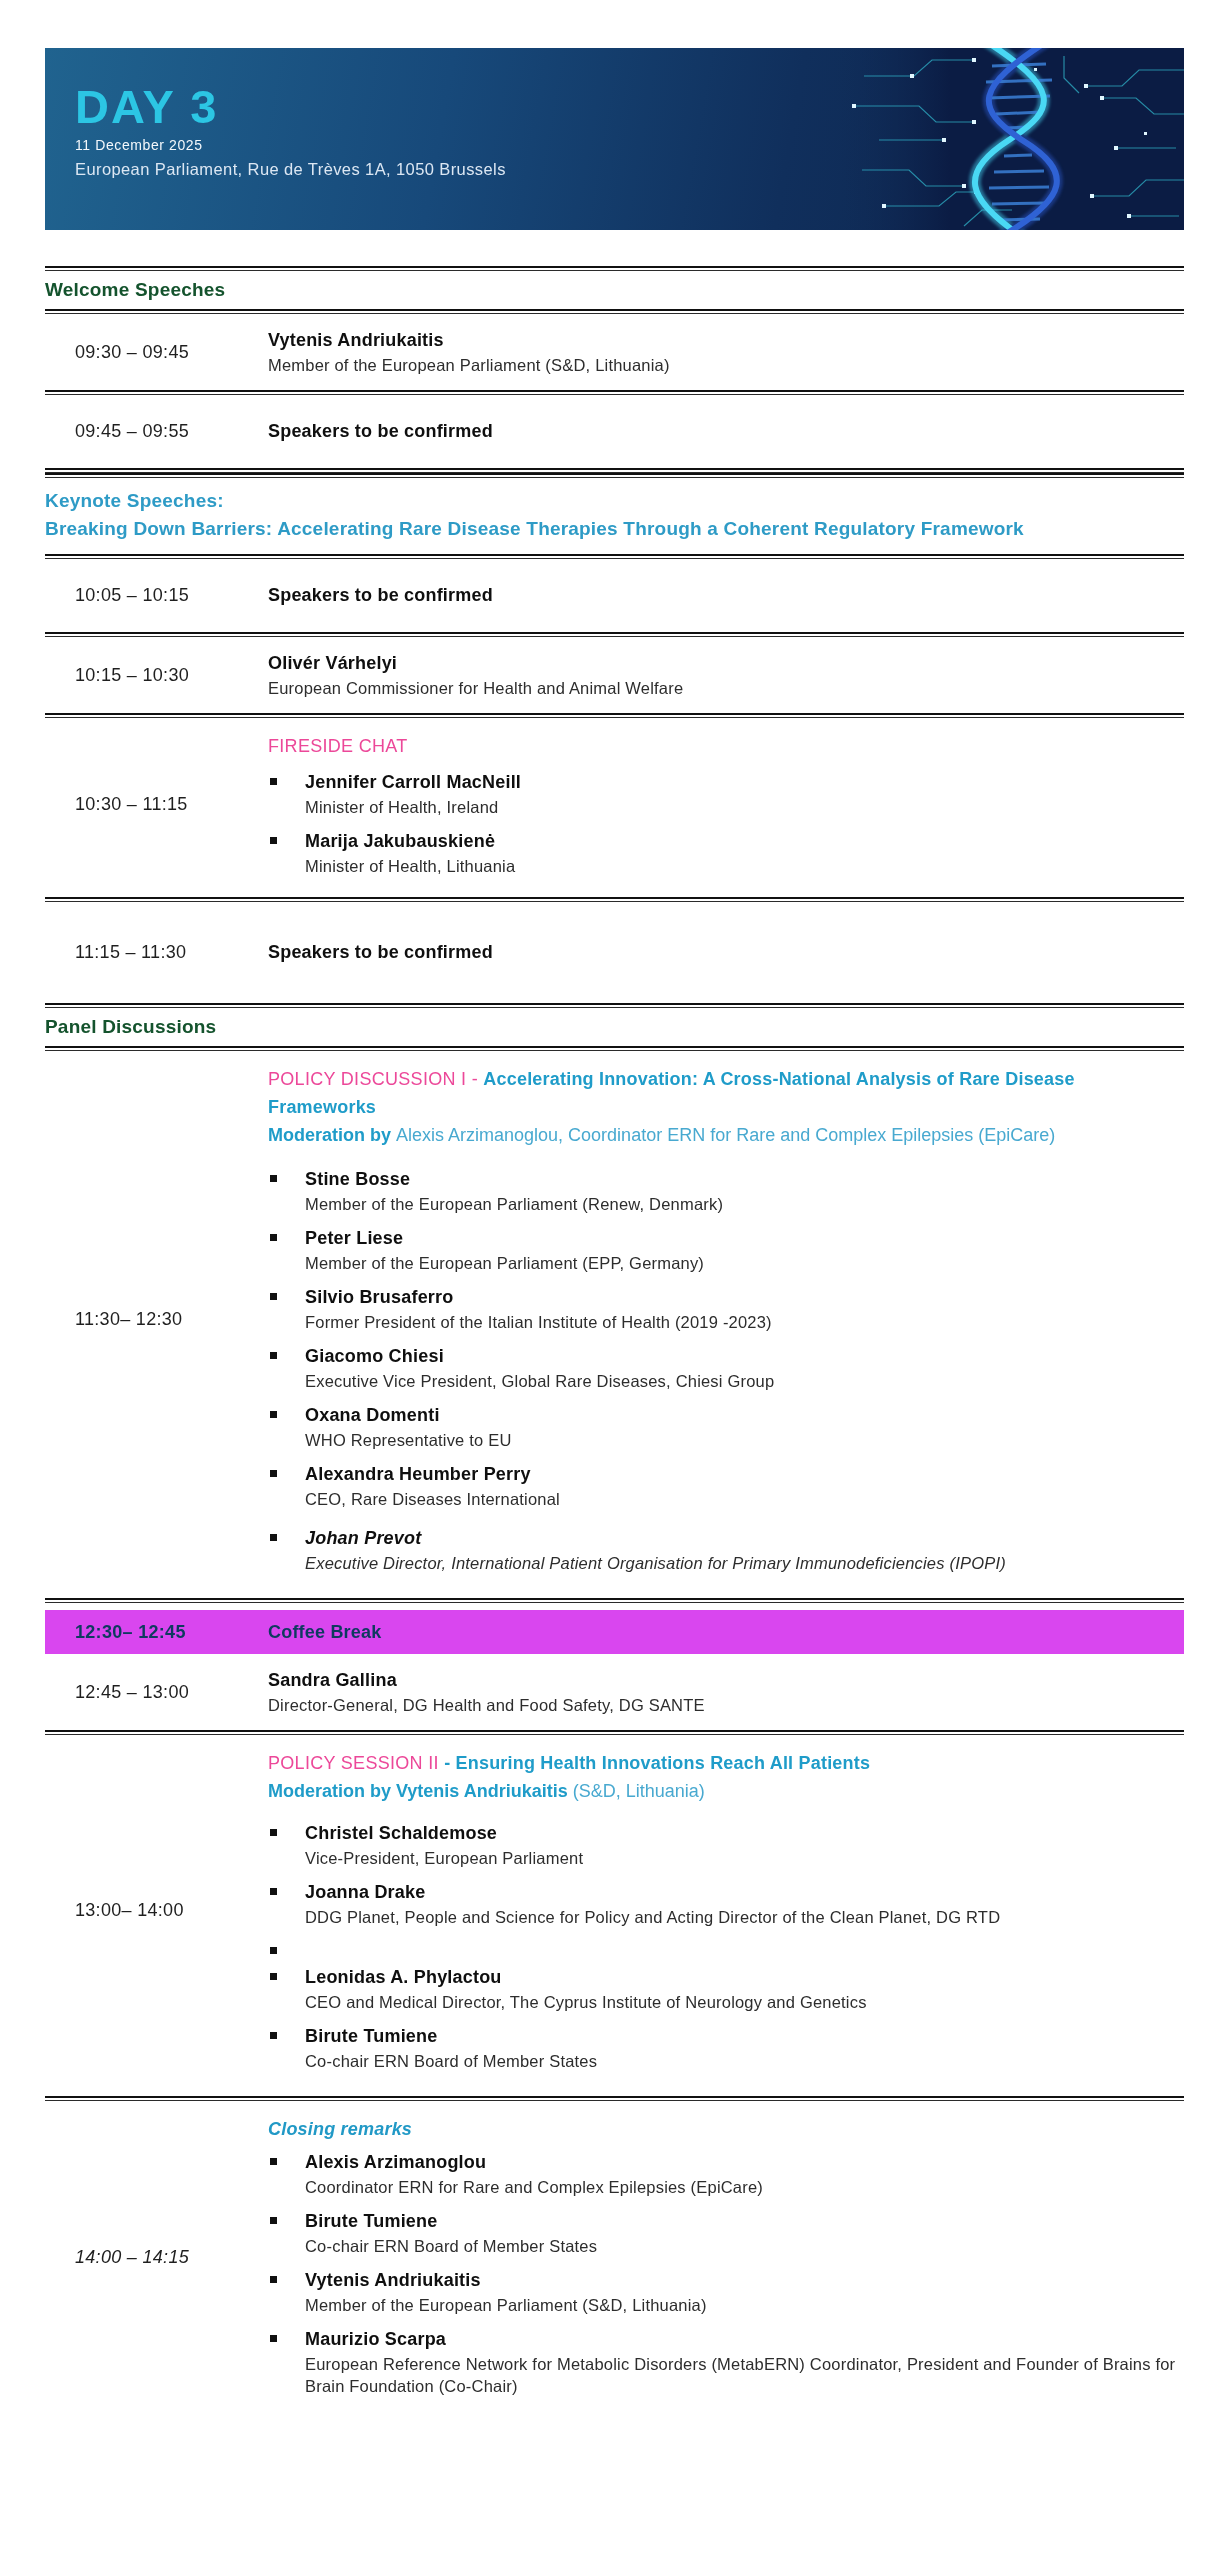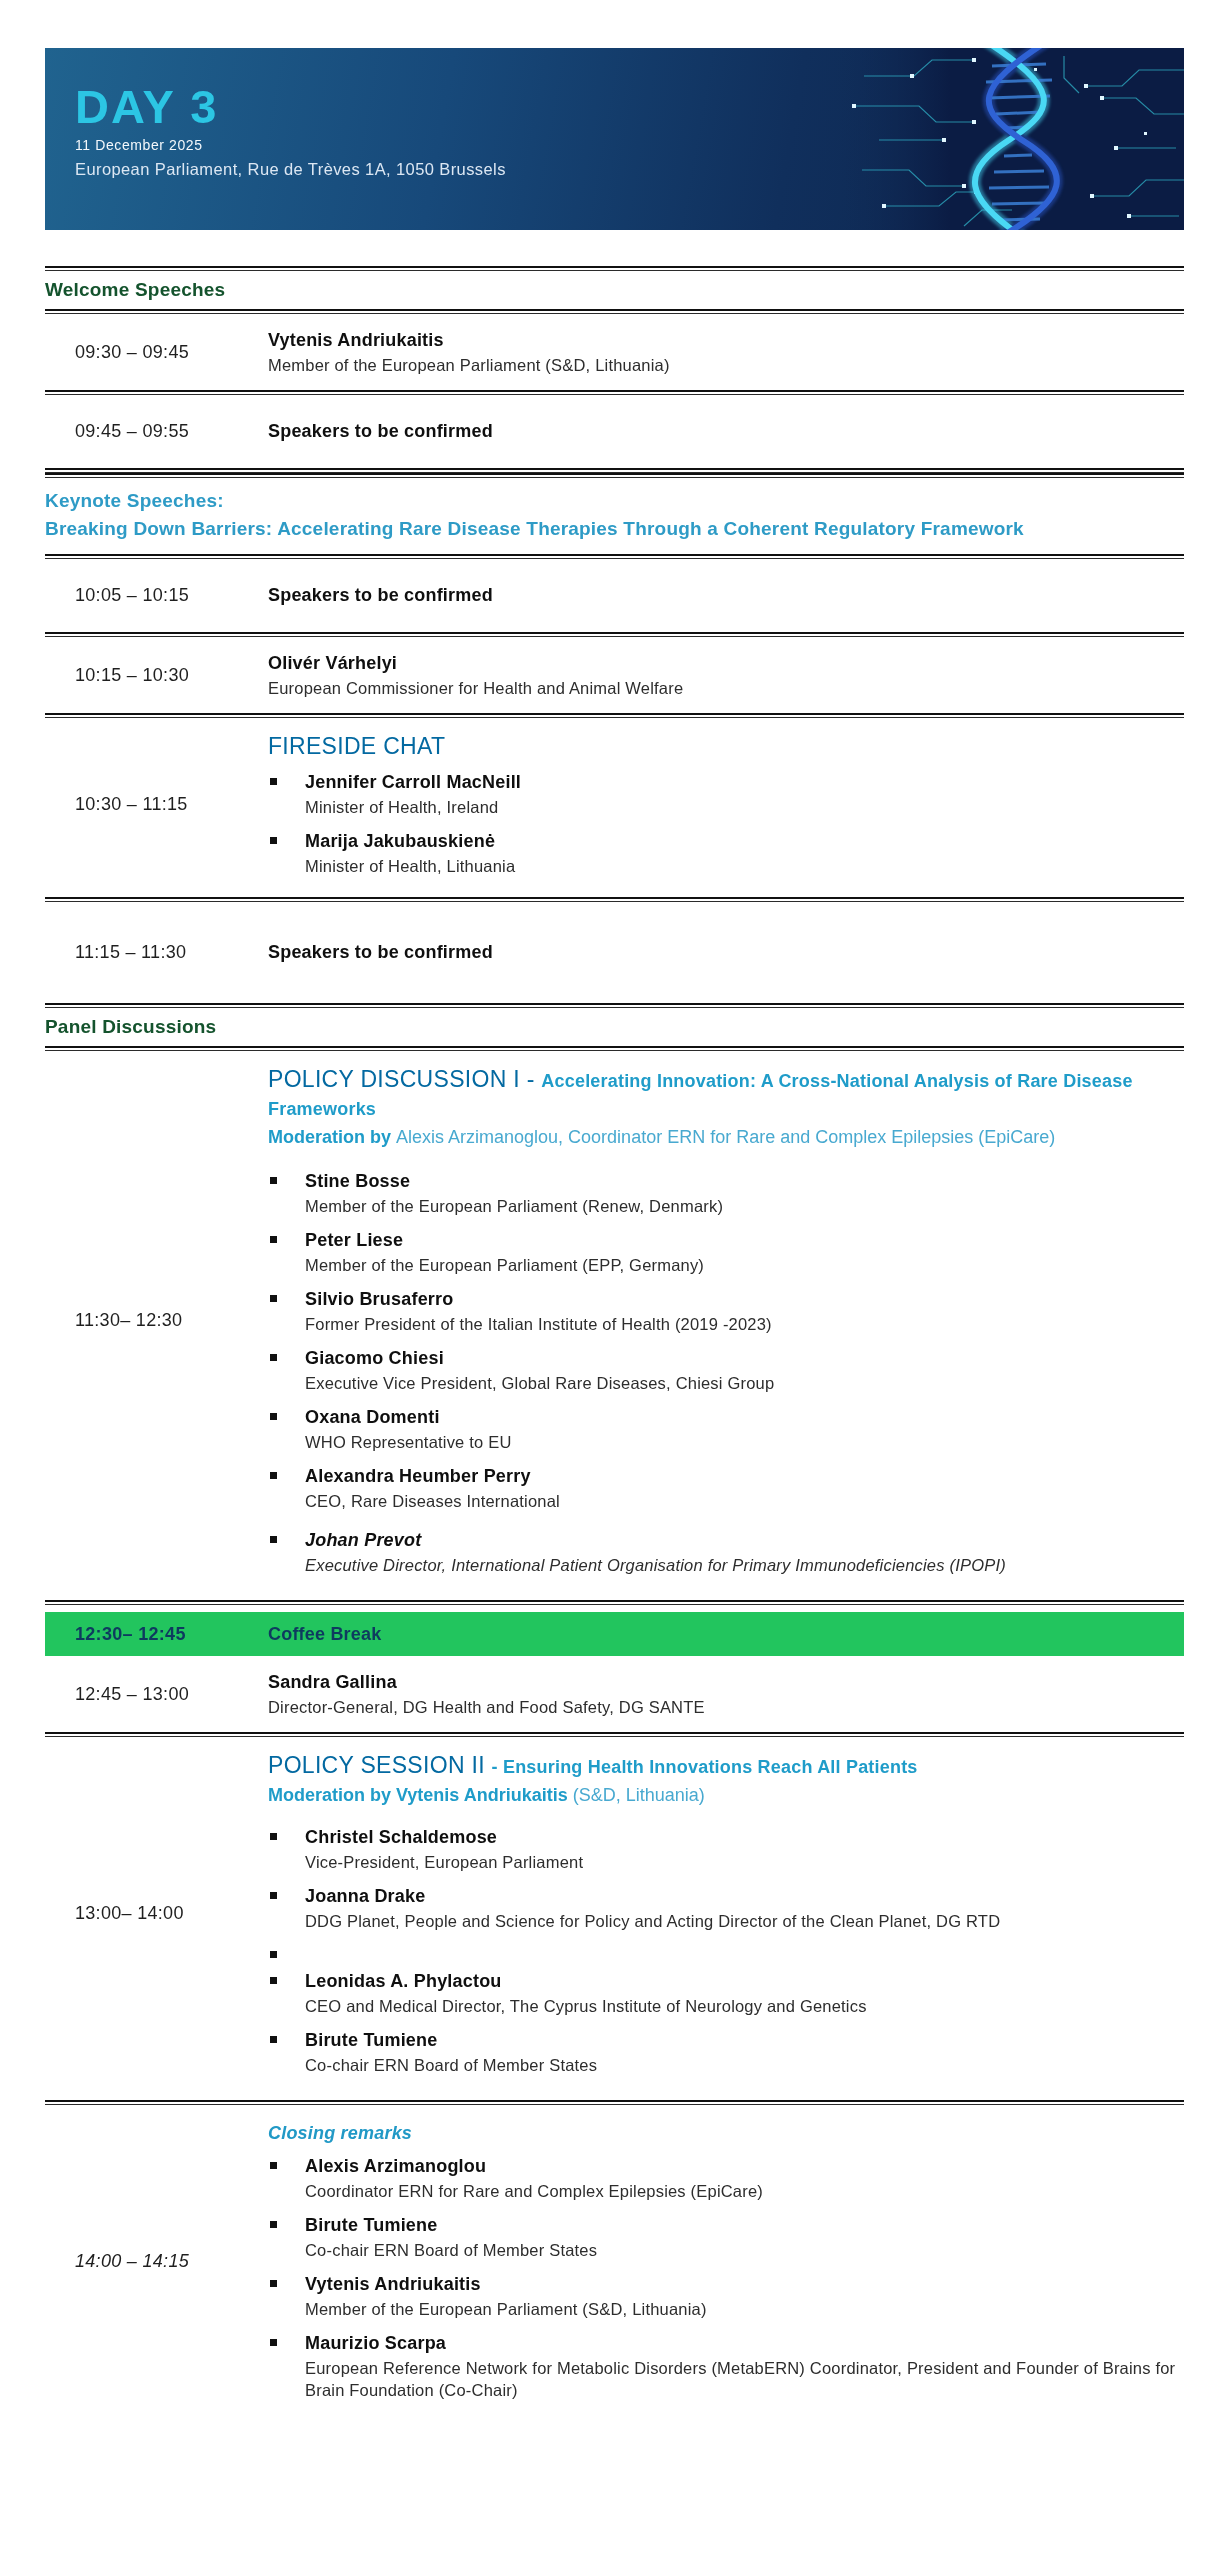--- a/index.html
+++ b/index.html
@@ -44,36 +44,36 @@
   .simple-row{padding:14px 0;}
   .speaker-name{font-size:18px;font-weight:bold;color:#0f0f0f;line-height:24px;letter-spacing:.2px;}
   .speaker-role{font-size:16.5px;color:#2d2d2d;line-height:22px;margin-top:2px;letter-spacing:.2px;}
   .tbc-row{padding:26px 0;}
   .tbc-row.tall{padding:40px 0;}
   .tbc-label{font-size:18px;font-weight:bold;color:#0f0f0f;letter-spacing:.2px;}
 
   
   .panel-row{padding:14px 0 24px 0;}
   .panel-heading{margin-bottom:18px;}
-  .panel-heading .lbl{font-size:23px;color:#0369a1;line-height:28px;letter-spacing:.3px;}
+  .panel-heading .lbl{font-size:18px;color:#ec4899;line-height:28px;letter-spacing:.3px;}
   .panel-heading .ttl{font-size:18px;font-weight:bold;color:#1f9cc9;line-height:28px;letter-spacing:.2px;}
   .panel-heading .mod-b{font-size:18px;font-weight:bold;color:#1f9cc9;line-height:28px;}
   .panel-heading .mod-r{font-size:18px;color:#48a9d0;line-height:28px;}
   .fireside-row{padding:14px 0 20px 0;}
   .fireside-row .panel-heading{margin-bottom:10px;}
 
   .bullet-item{display:flex;margin-bottom:11px;}
   .bullet-item:last-child{margin-bottom:0;}
   .bullet{flex:none;width:7px;height:7px;background:#111;margin:8px 0 0 2px;}
   .bullet-body{margin-left:28px;min-width:0;}
 
   
   .coffee-row{
     margin-top:7px;height:44px;display:flex;align-items:center;
-    background:#22c55e;
+    background:#d946ef;
   }
   .coffee-row .col-time{font-weight:bold;color:#0e3a5f;}
   .coffee-label{font-size:18px;font-weight:bold;color:#0e3a5f;letter-spacing:.2px;}
 
   
   .closing-row{padding:16px 0;}
   .closing-row .col-time{font-style:italic;}
   .closing-heading{font-size:18px;font-weight:bold;font-style:italic;color:#2199c6;line-height:24px;margin-bottom:9px;letter-spacing:.2px;}
 </style>
 </head>

